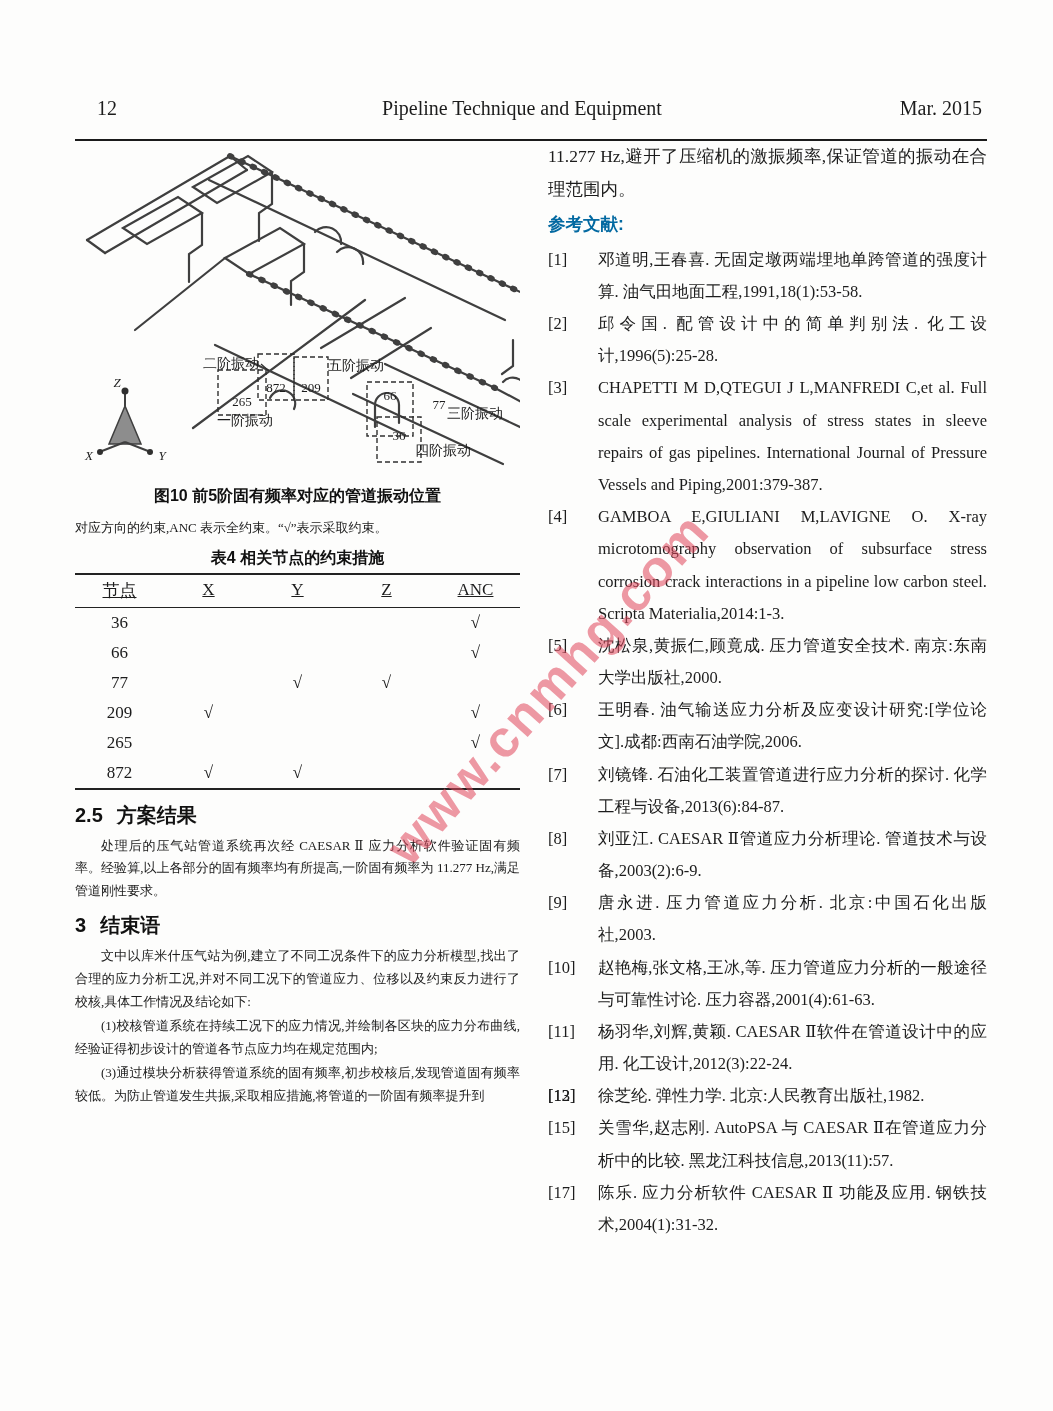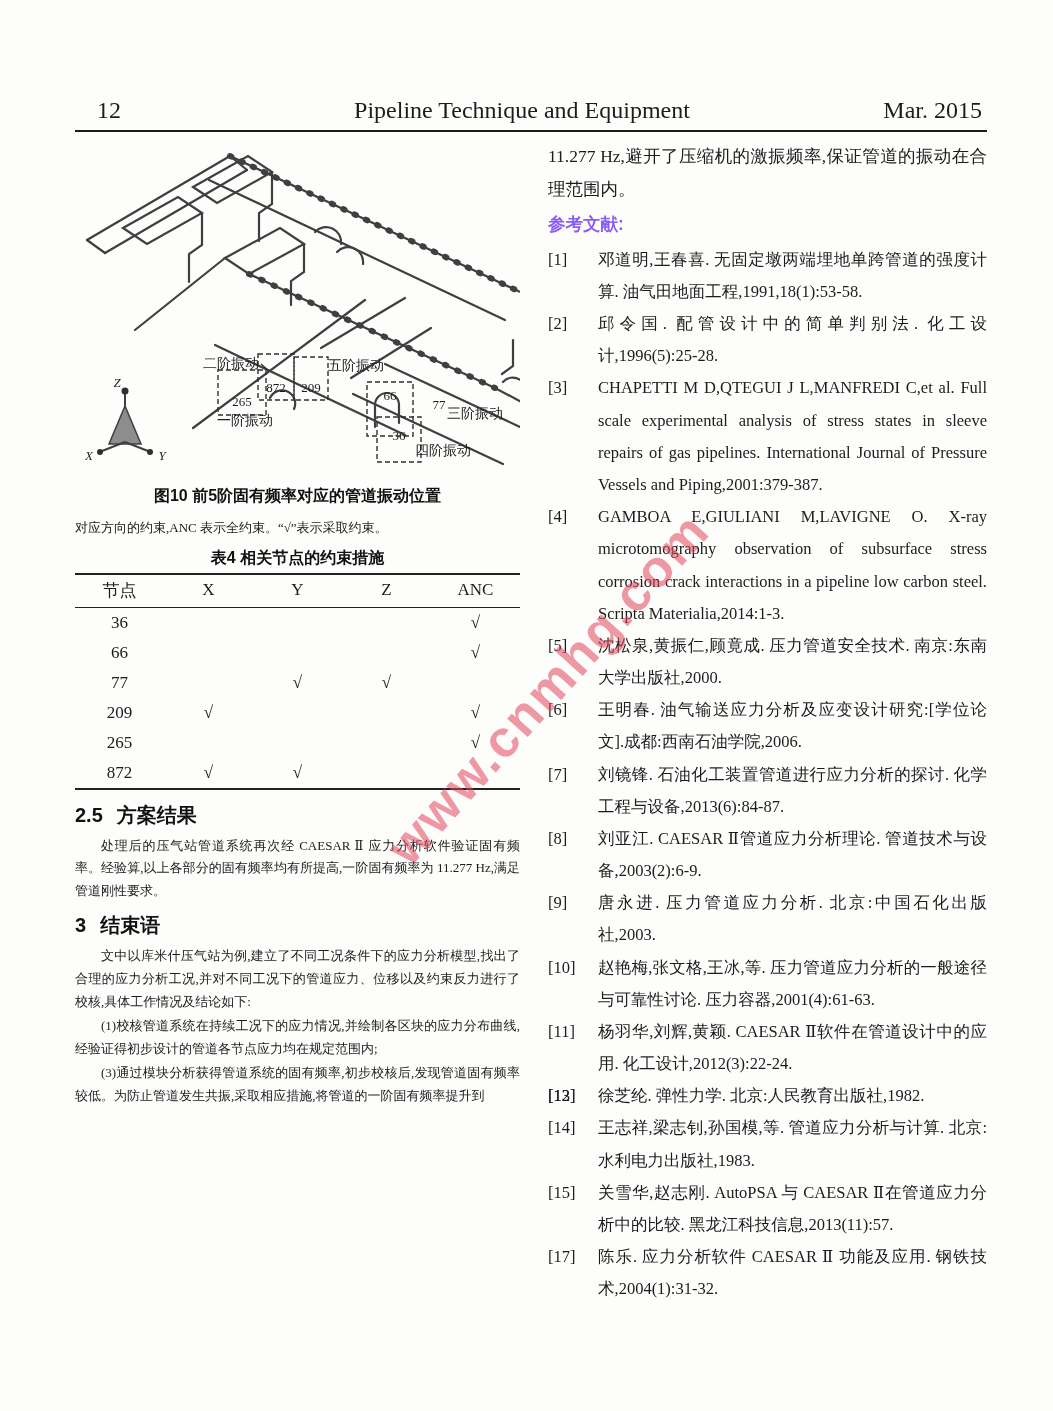--- a/index.html
+++ b/index.html
@@ -4,22 +4,22 @@
 <style>
   html,body{margin:0;padding:0;background:#d9d9d9;}
   .page{
     position:relative;width:1053px;height:1411px;margin:0 auto;
     background:#fdfdfc;overflow:hidden;
     font-family:"Liberation Serif","DejaVu Serif",serif;color:#1c1c1c;
   }
   
   .header{
     position:absolute;top:97px;left:75px;width:912px;
-    border-bottom:2px solid #1b1b1b;padding-bottom:9px;
-    font-size:24px;
+    border-bottom:2px solid #1b1b1b;padding-bottom:18px;
+    font-size:20px;
   }
   .hdr-row{position:relative;height:24px;}
   .pno{position:absolute;left:22px;top:0;}
   .jtitle{position:absolute;left:0;right:18px;text-align:center;top:0;}
   .jdate{position:absolute;right:5px;top:0;}
   
   .cols{position:absolute;top:140px;left:75px;width:912px;display:flex;gap:28px;}
   .col-l{width:445px;}
   .col-r{width:439px;}
   
@@ -31,32 +31,32 @@
   
   .body{font-size:13px;line-height:1.74;text-align:justify;margin:0 0 2px 0;}
   .indent{text-indent:2em;}
   .tbl-title{
     text-align:center;font-family:"Liberation Sans","DejaVu Sans",sans-serif;
     font-weight:bold;font-size:16px;margin:8px 0 4px 0;color:#111;
   }
   table.tbl{width:100%;border-collapse:collapse;
     border-top:2px solid #222;border-bottom:2px solid #222;margin-bottom:12px;}
   table.tbl th{font-weight:normal;font-size:17px;padding:4px 0 5px 0;
-    border-bottom:1.5px solid #222;width:20%;text-align:center;}
+    border-bottom:1.5px solid #222;width:20%;text-align:center;text-decoration:underline;}
   table.tbl td{font-size:17px;height:28px;text-align:center;}
   .sec-h{
     font-family:"Liberation Sans","DejaVu Sans",sans-serif;font-weight:bold;
     font-size:20px;margin:10px 0 6px 0;color:#111;
   }
   .sec-h .num{margin-right:14px;}
   
   .rbody{font-size:17.5px;line-height:1.88;text-align:justify;margin:0 0 4px 0;}
   .ref-h{
     font-family:"Liberation Sans","DejaVu Sans",sans-serif;font-weight:bold;
-    font-size:17.5px;margin:6px 0 8px 0;color:#8b5cf6;
+    font-size:17.5px;margin:6px 0 8px 0;color:#0369a1;
   }
   .ref{position:relative;padding-left:50px;font-size:16.5px;line-height:1.95;
     text-align:justify;margin:0;}
   .ref .rlbl{position:absolute;left:0;top:0;}
   
   .watermark{
     position:absolute;left:325px;top:662px;width:440px;height:64px;
     text-align:center;font-family:"Liberation Sans","DejaVu Sans",sans-serif;
     font-weight:bold;font-size:52px;letter-spacing:2px;
     transform:rotate(-48deg);opacity:0.55;z-index:6;pointer-events:none;
@@ -248,19 +248,18 @@
       <div class="ref"><span class="rlbl">[4]</span><span>GAMBOA E,GIULIANI M,LAVIGNE O. X-ray microtomography observation of subsurface stress corrosion crack interactions in a pipeline low carbon steel. Scripta Materialia,2014:1-3.</span></div>
       <div class="ref"><span class="rlbl">[5]</span><span>沈松泉,黄振仁,顾竟成. 压力管道安全技术. 南京:东南大学出版社,2000.</span></div>
       <div class="ref"><span class="rlbl">[6]</span><span>王明春. 油气输送应力分析及应变设计研究:[学位论文].成都:西南石油学院,2006.</span></div>
       <div class="ref"><span class="rlbl">[7]</span><span>刘镜锋. 石油化工装置管道进行应力分析的探讨. 化学工程与设备,2013(6):84-87.</span></div>
       <div class="ref"><span class="rlbl">[8]</span><span>刘亚江. CAESAR Ⅱ管道应力分析理论. 管道技术与设备,2003(2):6-9.</span></div>
       <div class="ref"><span class="rlbl">[9]</span><span>唐永进. 压力管道应力分析. 北京:中国石化出版社,2003.</span></div>
       <div class="ref"><span class="rlbl">[10]</span><span>赵艳梅,张文格,王冰,等. 压力管道应力分析的一般途径与可靠性讨论. 压力容器,2001(4):61-63.</span></div>
       <div class="ref"><span class="rlbl">[11]</span><span>杨羽华,刘辉,黄颖. CAESAR Ⅱ软件在管道设计中的应用. 化工设计,2012(3):22-24.</span></div>
       <div class="ref"><span class="rlbl">[12]</span></div>
       <div class="ref"><span class="rlbl">[13]</span><span>徐芝纶. 弹性力学. 北京:人民教育出版社,1982.</span></div>
-      <div class="ref"><span class="rlbl">[14]</span><span>王志祥,梁志钊,孙国模,等. 管道应力分析与计算. 北京:水利电力出版社,1983.</span></div>
       <div class="ref"><span class="rlbl">[15]</span><span>关雪华,赵志刚. AutoPSA 与 CAESAR Ⅱ在管道应力分析中的比较. 黑龙江科技信息,2013(11):57.</span></div>
       <div class="ref"><span class="rlbl">[17]</span><span>陈乐. 应力分析软件 CAESAR Ⅱ 功能及应用. 钢铁技术,2004(1):31-32.</span></div>
 
     </div>
   </div>
 </div>
 
 </body></html>

